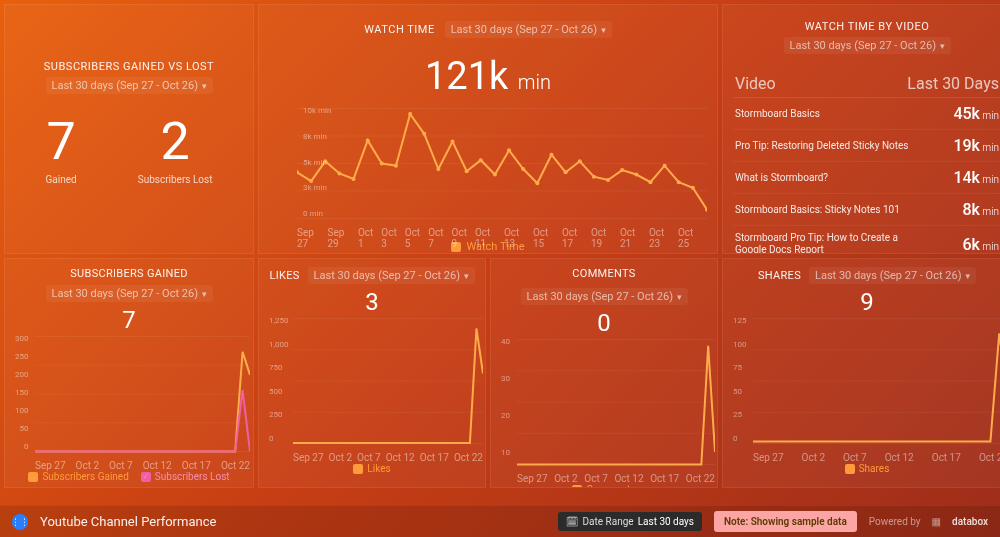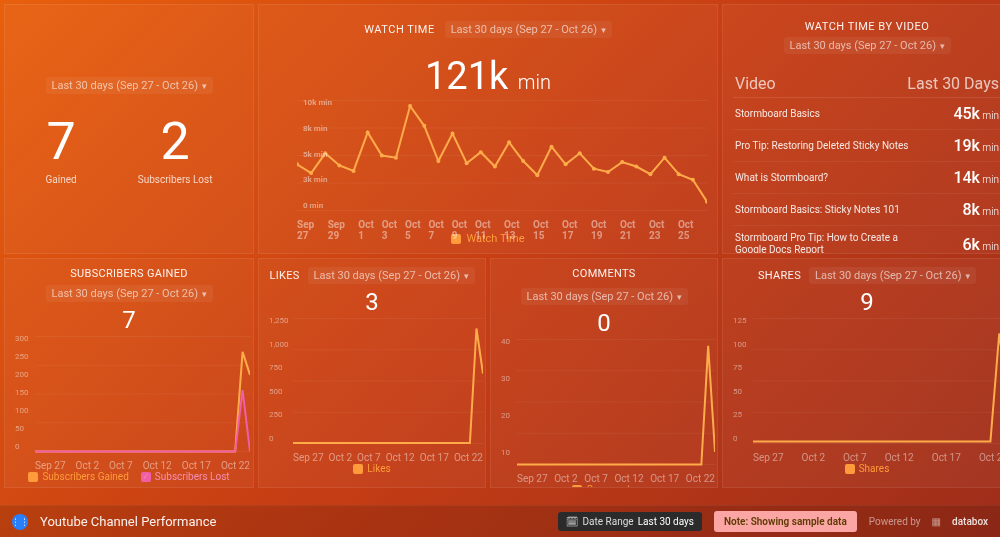--- a/index.html
+++ b/index.html
@@ -46,21 +46,21 @@
   .gvl-nums { display: flex; justify-content: space-around; margin-top: 22px; }
   .gvl-col { text-align: center; }
   .gvl-val { font-size: 52px; font-weight: 400; line-height: 1; }
   .gvl-lbl { font-size: 10px; color: rgba(255,255,255,0.75); margin-top: 6px; }
 
   
   .wt { grid-column: 2; grid-row: 1; }
   .wt-head { display: flex; justify-content: center; align-items: center; gap: 10px; margin-top: 6px; }
   .wt-big { text-align: center; font-size: 38px; font-weight: 400; margin-top: 16px; }
   .wt-big .unit { font-size: 20px; font-weight: 300; }
-  .wt-chart { margin-top: 0; font-weight: bold; }
+  .wt-chart { margin-top: 8px; }
   .wt-legend { text-align: center; font-size: 11px; color: #ff9b3a; margin-top: 4px; display:flex; justify-content:center; align-items:center; gap:5px;}
   .legend-dot { width:10px; height:10px; background:#ff9b3a; border-radius:2px; display:flex; align-items:center; justify-content:center; font-size:8px; }
 
   
   .wtv { grid-column: 3; grid-row: 1; }
   .wtv-hdr { display:flex; justify-content:space-between; font-size:16px; color:rgba(255,255,255,0.7); margin-top:20px; padding: 0 2px; border-bottom: 1px solid rgba(255,255,255,0.1); padding-bottom:4px;}
   .wtv-row { display:flex; justify-content:space-between; align-items:center; padding:6px 2px; border-bottom:1px solid rgba(255,255,255,0.06); }
   .wtv-name { font-size:10px; color:rgba(255,255,255,0.88); max-width:180px; line-height:1.2; }
   .wtv-val { font-size:16px; font-weight:500; color:#fff; }
   .wtv-val .u { font-size:10px; font-weight:300; }
@@ -98,21 +98,21 @@
   svg .grid-line { stroke: rgba(255,255,255,0.06); stroke-width:1;}
   svg .dot { fill:#ffab4a;}
 </style>
 </head>
 <body>
 
 <div class="grid">
 
   <div class="panel gvl">
     <div class="panel-header">
-      <br>
+      <div class="panel-title">SUBSCRIBERS GAINED VS LOST</div><br>
       <span class="range-sel">
         <span>Last 30 days (Sep 27 - Oct 26)</span>
         <span class="chev">▾</span>
       </span>
     </div>
     <div class="gvl-nums">
       <div class="gvl-col">
         <div class="gvl-val">7</div>
         <div class="gvl-lbl">Gained</div>
       </div>
@@ -249,21 +249,21 @@
         <span class="sp-title">SUBSCRIBERS GAINED</span>
       </div>
       <div style="text-align:center;margin-top:2px;">
         <span class="range-sel">
           <span>Last 30 days (Sep 27 - Oct 26)</span>
           <span class="chev">▾</span>
         </span>
       </div>
       <div class="sp-val">7</div>
       <div class="chart-area" style="height:135px; margin-left:22px;">
-        <div class="ylabels" id="sg-yl" style="left:-20px;">
+        <div class="ylabels" id="sg-yl" style="left:-20px;text-align:right;">
             <span>300</span>
             <span>250</span>
             <span>200</span>
             <span>150</span>
             <span>100</span>
             <span>50</span>
             <span>0</span>
           </div>
         <svg id="sg-svg" width="215" height="120" viewBox="0 0 215 115">
             <line x1="0" x2="215" y1="0" y2="0" class="grid-line"></line>

